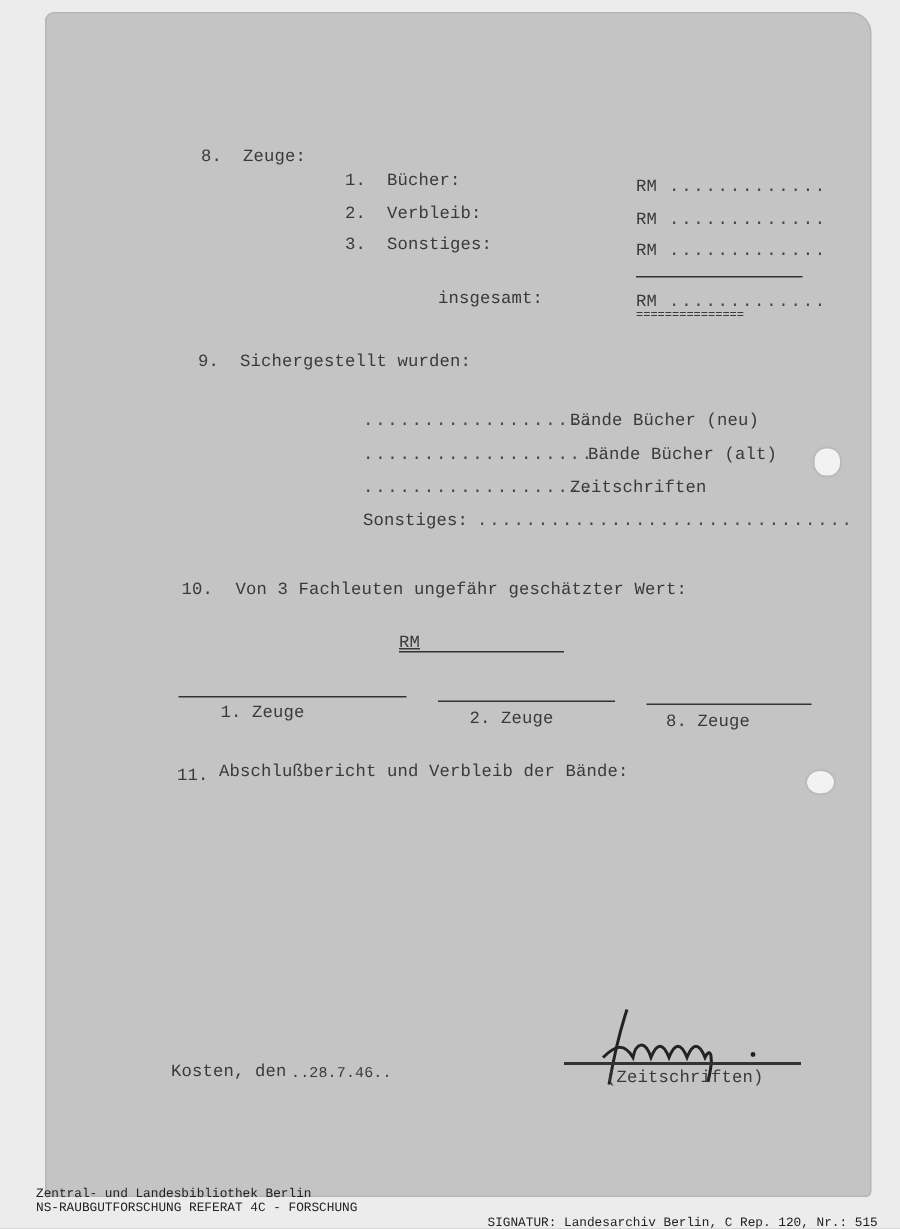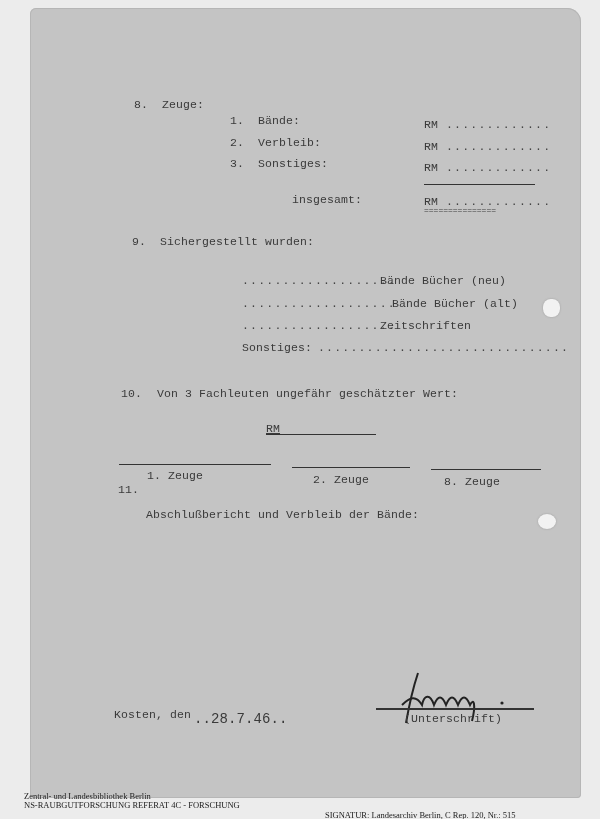--- a/index.html
+++ b/index.html
@@ -18,37 +18,37 @@
     position:absolute; font-size:11.5px; color:#3a3a3a; white-space:nowrap;
     letter-spacing:0.1px;
   }
   .dots { letter-spacing:1.2px; color:#444; }
   .line { position:absolute; height:1px; background:#333; }
   .hole {
     position:absolute; width:17px; height:17px; border-radius:50%;
     background:#f2f2f2; box-shadow:0 0 2px #999;
   }
   .footer {
-    position:absolute; font-family:Liberation Serif, serif; font-size:8.5px; color:#222;
+    position:absolute; font-family:Liberation Mono, monospace; font-size:8.5px; color:#222;
     white-space:nowrap;
   }
   .sig {
     position:absolute; left:392px; top:665px; width:120px; height:60px;
   }
 </style>
 </head>
 <body>
 
 <div class="page"></div>
 
 <span class="t" style="left:134px;top:98px">8.</span>
 <span class="t" style="left:162px;top:98px">Zeuge:</span>
 
 <span class="t" style="left:230px;top:114px">1.</span>
-<span class="t" style="left:258px;top:114px">Bände:</span>
+<span class="t" style="left:258px;top:114px">Bücher:</span>
 <span class="t" style="left:424px;top:118px">RM</span>
 <span class="t dots" style="left:446px;top:118px">.............</span>
 
 <span class="t" style="left:230px;top:136px">2.</span>
 <span class="t" style="left:258px;top:136px">Verbleib:</span>
 <span class="t" style="left:424px;top:140px">RM</span>
 <span class="t dots" style="left:446px;top:140px">.............</span>
 
 <span class="t" style="left:230px;top:157px">3.</span>
 <span class="t" style="left:258px;top:157px">Sonstiges:</span>
@@ -84,32 +84,32 @@
 <div class="line" style="left:266px;top:434px;width:110px"></div>
 
 <div class="line" style="left:119px;top:464px;width:152px"></div>
 <div class="line" style="left:292px;top:467px;width:118px"></div>
 <div class="line" style="left:431px;top:469px;width:110px"></div>
 
 <span class="t" style="left:147px;top:469px">1. Zeuge</span>
 <span class="t" style="left:313px;top:473px">2. Zeuge</span>
 <span class="t" style="left:444px;top:475px">8. Zeuge</span>
 
-<span class="t" style="left:118px;top:483px">11.</span>
+<span class="t" style="left:118px;top:511px">11.</span>
 <span class="t" style="left:146px;top:508px">Abschlußbericht und Verbleib der Bände:</span>
 
 <div class="hole" style="left:543px;top:299px;width:17px;height:18px;border-radius:45%"></div>
 <div class="hole" style="left:538px;top:514px;width:18px;height:15px"></div>
 
 <span class="t" style="left:114px;top:708px">Kosten, den</span>
-<span class="t" style="left:194px;top:711px;font-size:14px">..28.7.46..</span>
+<span class="t" style="left:194px;top:711px;font-size:10px">..28.7.46..</span>
 
 <svg class="sig" viewBox="0 0 120 60">
   <path d="M26 8 C 22 20, 18 35, 14 58" stroke="#222" stroke-width="2" fill="none"></path>
   <path d="M10 40 C 18 32, 24 30, 30 40 C 32 30, 38 28, 42 40 C 46 30, 50 30, 54 40 C 58 30, 62 30, 66 40 C 70 30, 74 30, 78 40 C 82 32, 84 40, 80 56" stroke="#222" stroke-width="2" fill="none"></path>
   <circle cx="110" cy="38" r="1.6" fill="#222"></circle>
 </svg>
 <div class="line" style="left:376px;top:708px;width:158px;height:1.5px"></div>
-<span class="t" style="left:404px;top:712px">(Unterschrift)</span>
+<span class="t" style="left:404px;top:712px">(Zeitschriften)</span>
 
 <span class="footer" style="left:24px;top:791px">Zentral- und Landesbibliothek Berlin</span>
 <span class="footer" style="left:24px;top:800px">NS-RAUBGUTFORSCHUNG REFERAT 4C - FORSCHUNG</span>
 <span class="footer" style="left:325px;top:810px">SIGNATUR: Landesarchiv Berlin, C Rep. 120, Nr.: 515</span>
 
 </body></html>

